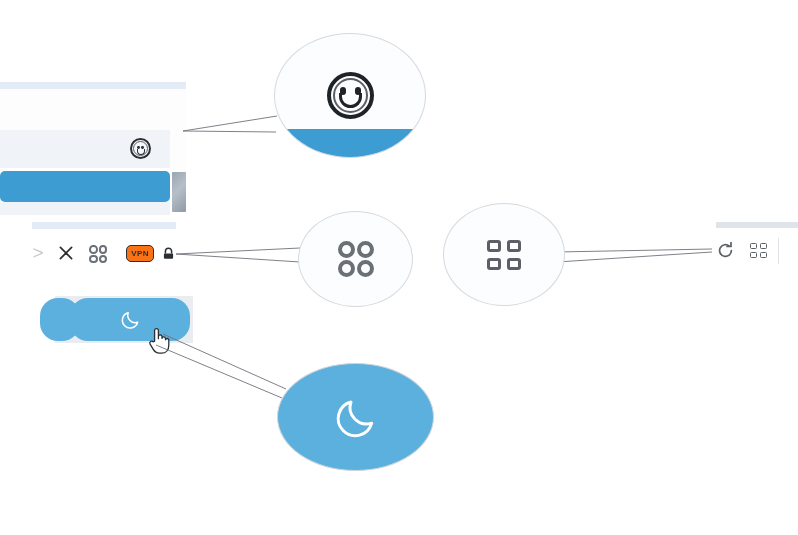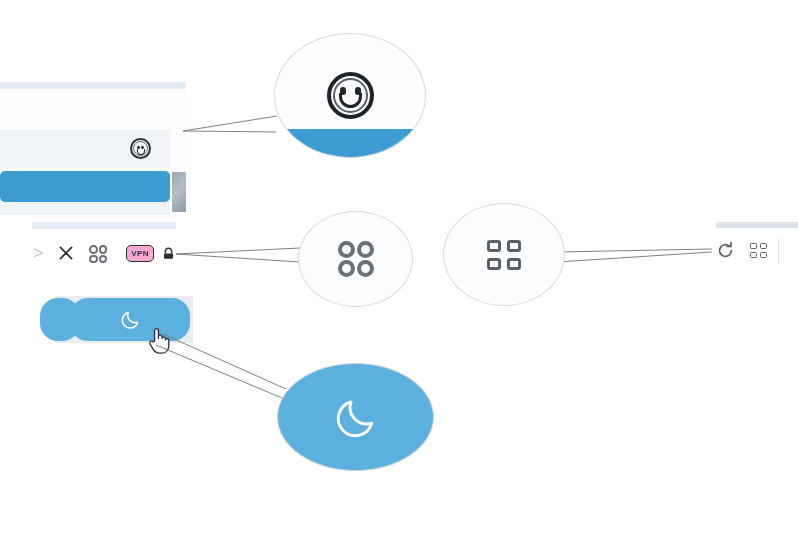--- a/index.html
+++ b/index.html
@@ -63,21 +63,21 @@
   }
   .chevron{
     font-size:19px;color:#c3c8ce;font-family:"Liberation Sans",sans-serif;
   }
   .vpn-badge{
     position:absolute;
     border:1.6px solid #2b2f33;
     border-radius:5px;
     display:flex;align-items:center;justify-content:center;
     box-sizing:border-box;
-    background:#f9a8d4;
+    background:#f97316;
   }
   .vpn-badge span{
     font-size:8px;font-weight:bold;letter-spacing:.4px;color:#2b2f33;
     font-family:"Liberation Sans",sans-serif;line-height:1;
   }
 
   
   .pill-tray{
     position:absolute;
     background:#e9edf1;

